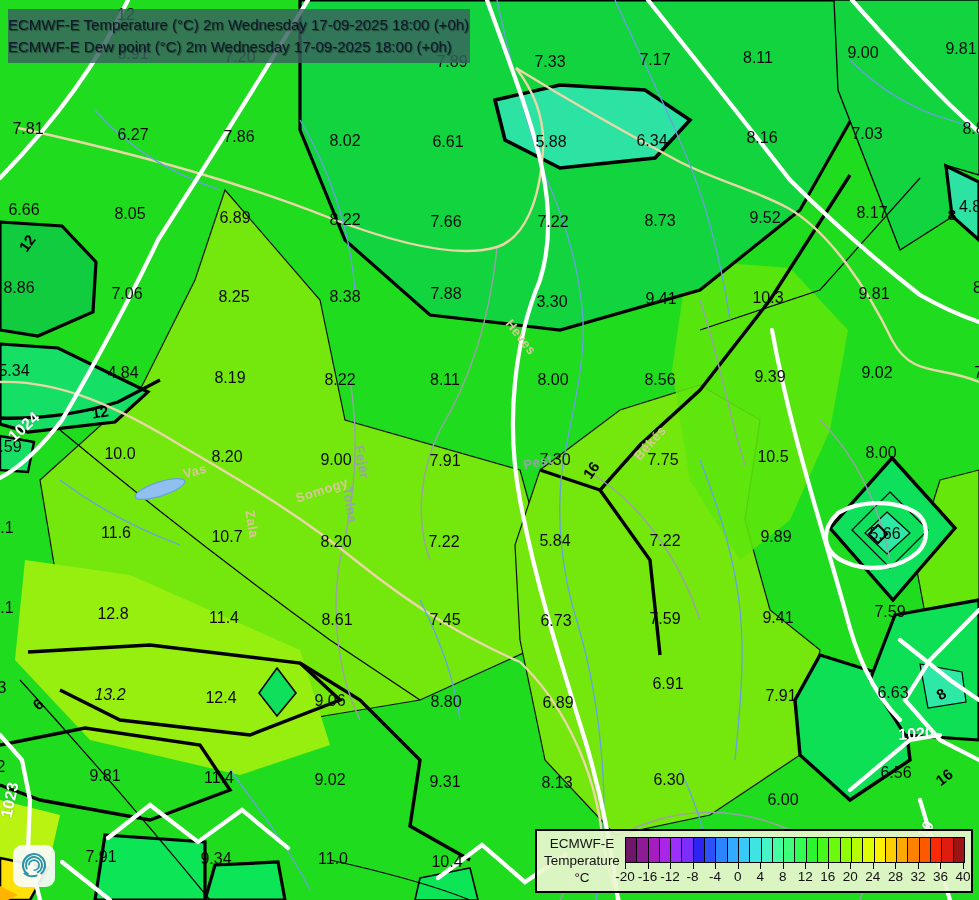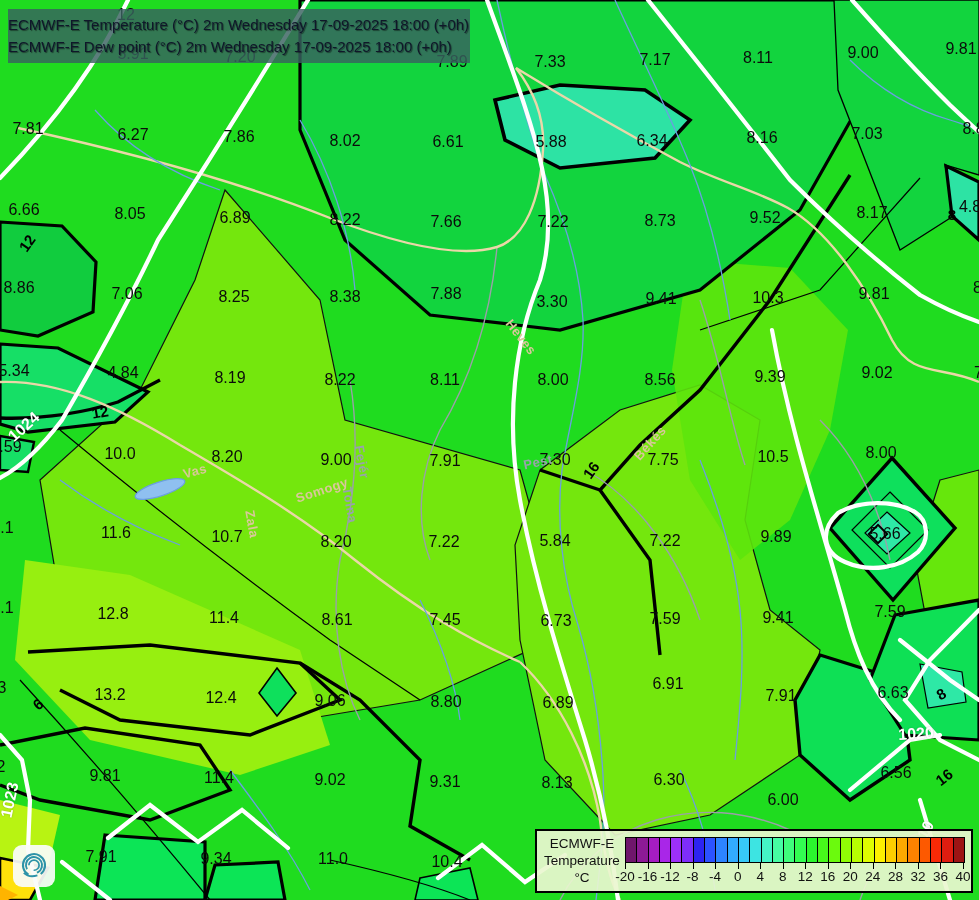--- a/index.html
+++ b/index.html
@@ -206,21 +206,21 @@
       <span class="vlabel" style="left: -2px; top: 608px; transform: translate(-50%, -50%);">10.1</span>
       <span class="vlabel" style="left: 113px; top: 614px; transform: translate(-50%, -50%);">12.8</span>
       <span class="vlabel" style="left: 224px; top: 618px; transform: translate(-50%, -50%);">11.4</span>
       <span class="vlabel" style="left: 337px; top: 620px; transform: translate(-50%, -50%);">8.61</span>
       <span class="vlabel" style="left: 445px; top: 620px; transform: translate(-50%, -50%);">7.45</span>
       <span class="vlabel" style="left: 556px; top: 621px; transform: translate(-50%, -50%);">6.73</span>
       <span class="vlabel" style="left: 665px; top: 619px; transform: translate(-50%, -50%);">7.59</span>
       <span class="vlabel" style="left: 778px; top: 618px; transform: translate(-50%, -50%);">9.41</span>
       <span class="vlabel" style="left: 890px; top: 612px; transform: translate(-50%, -50%);">7.59</span>
       <span class="vlabel" style="left: 2px; top: 688px; transform: translate(-50%, -50%);">3</span>
-      <span class="vlabel" style="left: 110px; top: 695px; transform: translate(-50%, -50%);">13.2</span>
+      <span class="vlabel" style="left: 110px; top: 695px; transform: translate(-50%, -50%); font-style: italic;">13.2</span>
       <span class="vlabel" style="left: 221px; top: 698px; transform: translate(-50%, -50%);">12.4</span>
       <span class="vlabel" style="left: 330px; top: 701px; transform: translate(-50%, -50%);">9.06</span>
       <span class="vlabel" style="left: 446px; top: 702px; transform: translate(-50%, -50%);">8.80</span>
       <span class="vlabel" style="left: 558px; top: 703px; transform: translate(-50%, -50%);">6.89</span>
       <span class="vlabel" style="left: 668px; top: 684px; transform: translate(-50%, -50%);">6.91</span>
       <span class="vlabel" style="left: 781px; top: 696px; transform: translate(-50%, -50%);">7.91</span>
       <span class="vlabel" style="left: 893px; top: 693px; transform: translate(-50%, -50%);">6.63</span>
       <span class="vlabel" style="left: 1px; top: 767px; transform: translate(-50%, -50%);">2</span>
       <span class="vlabel" style="left: 105px; top: 776px; transform: translate(-50%, -50%);">9.81</span>
       <span class="vlabel" style="left: 219px; top: 778px; transform: translate(-50%, -50%);">11.4</span>

